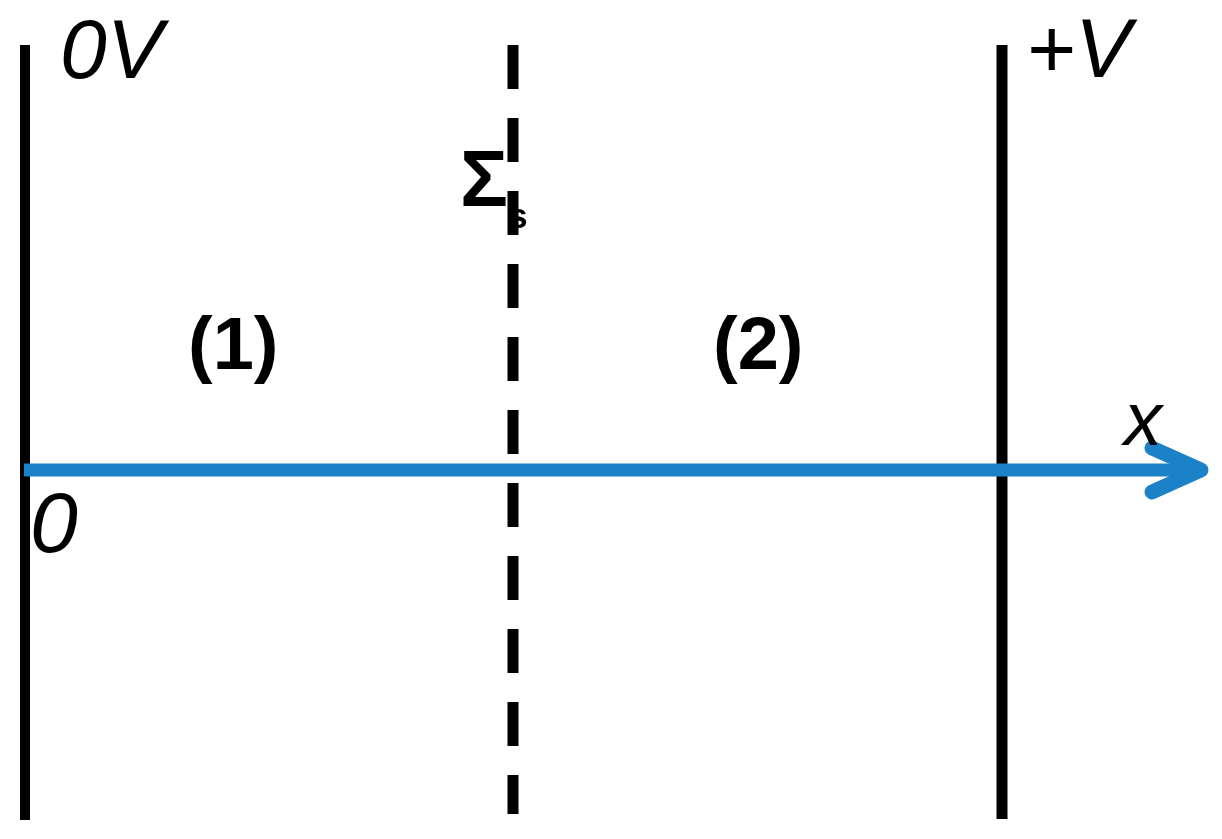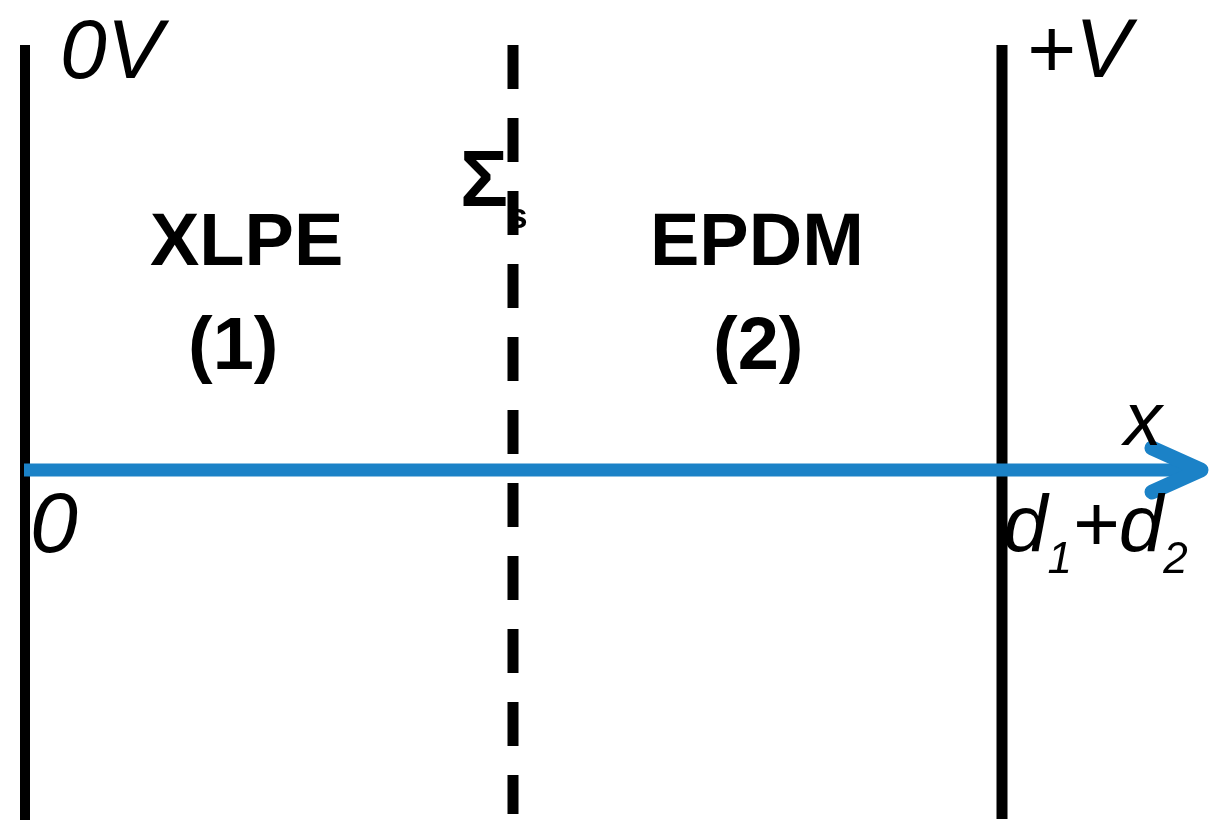--- a/index.html
+++ b/index.html
@@ -81,27 +81,22 @@
     </g>
   </svg>
 
   <div class="lbl italic lbl-0v">0V</div>
   <div class="lbl italic lbl-pv">+V</div>
 
   <div class="lbl bold lbl-sigma">
     <span>Σ</span><span class="sub-s bold">s</span>
   </div>
 
-  <div class="lbl bold lbl-xlpe">XLPE</div>
   <div class="lbl bold lbl-r1num">(1)</div>
 
-  <div class="lbl bold lbl-epdm">EPDM</div>
   <div class="lbl bold lbl-r2num">(2)</div>
 
   <div class="lbl italic lbl-x">x</div>
   <div class="lbl italic lbl-0">0</div>
 
 
-  <div class="lbl italic lbl-d1d2">
-    <span>d</span><span class="sub">1</span><span>+</span><span>d</span><span class="sub">2</span>
-  </div>
 
 </div>
 
 </body></html>

